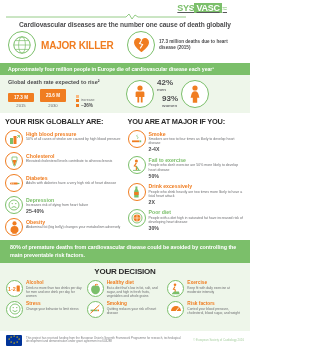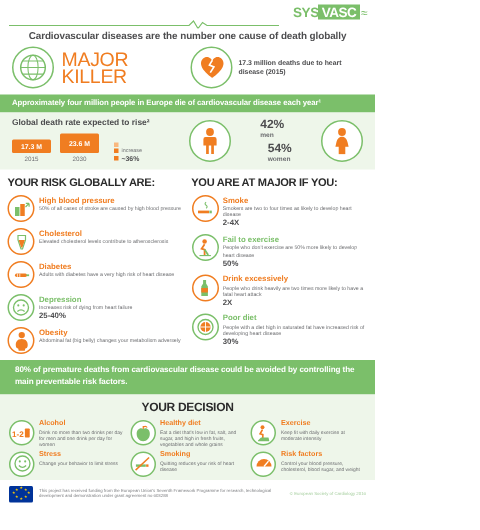--- a/index.html
+++ b/index.html
@@ -8,42 +8,42 @@
     font-family:"Liberation Sans", sans-serif;
     background:#ffffff;
     color:#58595b;
     overflow:hidden;
   }
   .page { position:relative; width:250px; height:353px; background:#fff; }
 
   
   .topbar { position:relative; height:20px; }
   .ecg { position:absolute; left:6px; top:13px; width:180px; height:6px; }
-  .logo { position:absolute; right:5px; top:3px; display:flex; align-items:center; }
+  .logo { position:absolute; right:23px; top:3px; display:flex; align-items:center;text-decoration:underline; }
   .logo-sys { font-size:9px; font-weight:bold; color:#7bbf6a; letter-spacing:-.3px; }
   .logo-vasc { font-size:9px; font-weight:bold; color:#fff; background:#7bbf6a; padding:0 2px; letter-spacing:-.3px; }
   .logo-tail { font-size:8px; color:#7bbf6a; margin-left:1px; }
 
   
   .headline {
     text-align:center; font-size:6.6px; font-weight:bold; color:#4d4d4f;
     letter-spacing:-.05px; padding:1px 4px 3px;
   }
 
   
   .hero { display:flex; align-items:center; padding:0 8px 4px; gap:4px; }
   .hero-left { display:flex; align-items:center; gap:5px; flex:1; }
   .hero-right { display:flex; align-items:center; gap:4px; flex:1; }
   .circ {
     border-radius:50%; border:1.4px solid #7bbf6a; background:#fff;
     display:flex; align-items:center; justify-content:center; flex:none;
   }
   .c28 { width:28px; height:28px; }
   .major {
-    font-size:13px; font-weight:normal; color:#f07d21; line-height:11px;
+    font-size:10px; font-weight:bold; color:#f07d21; line-height:11px;
     letter-spacing:-.2px;
   }
   .hero-txt { font-size:4.6px; color:#4d4d4f; line-height:6px; font-weight:bold; }
 
   
   .gbanner {
     background:#7bbf6a; color:#fff; font-size:5.2px; font-weight:bold;
     padding:3px 8px; letter-spacing:-.05px;
   }
   .gbanner.tall { padding:4px 10px; font-size:5.4px; line-height:7.5px; }
@@ -60,21 +60,21 @@
   }
   .bar-a { width:26px; height:9px; }
   .bar-b { width:26px; height:13px; }
   .baryr { font-size:4.2px; color:#6d6e71; margin-top:1px; }
   .legend { margin-left:4px; font-size:3.6px; color:#6d6e71; line-height:5px; }
   .legend-row { display:flex; align-items:center; gap:2px; }
   .sw { width:3px; height:3px; background:#f07d21; display:inline-block; }
   .sw.light { background:#f9b87e; }
   .pct-inc { font-weight:bold; font-size:4.6px; color:#4d4d4f; }
 
-  .stats-right { flex:1; display:flex; align-items:center; justify-content:space-between; gap:3px; }
+  .stats-right { flex:1; display:flex; align-items:center; justify-content:flex-start; gap:3px; }
   .gender-nums { text-align:left; }
   .gnum { font-size:8px; font-weight:bold; color:#4d4d4f; line-height:8px; }
   .glbl { font-size:4.4px; color:#6d6e71; font-weight:bold; }
   .g2 { margin-top:3px; margin-left:5px; }
 
   
   .cols { display:flex; padding:4px 5px 0; gap:5px; }
   .col { flex:1; }
   .coltitle {
     font-size:7.4px; font-weight:bold; color:#2b2b2b; letter-spacing:-.2px;
@@ -87,21 +87,21 @@
     background:#fff;
   }
   .ic.green { border-color:#7bbf6a; }
   .itxt { flex:1; padding-top:.5px; }
   .iname { font-size:5.2px; font-weight:bold; color:#f07d21; line-height:6px; }
   .ic.green + .itxt .iname { color:#7bbf6a; }
   .idesc { font-size:3.5px; color:#6d6e71; line-height:4.4px; margin-top:.5px; }
   .ival { font-size:5.2px; font-weight:bold; color:#4d4d4f; margin-top:.5px; }
 
   
-  .decision { background:#eef6ea; padding:4px 6px 2px; }
+  .decision { background:#eef6ea; padding:4px 6px 13px; }
   .dectitle {
     text-align:center; font-size:8px; font-weight:bold; color:#2b2b2b;
     letter-spacing:-.2px; margin-bottom:4px;
   }
   .decgrid { display:grid; grid-template-columns:1fr 1fr 1fr; gap:3px 4px; }
   .decitem { display:flex; gap:3px; align-items:flex-start; }
   .dic {
     width:17px; height:17px; border-radius:50%; flex:none; background:#fff;
     border:1.3px solid #7bbf6a; display:flex; align-items:center; justify-content:center;
   }
@@ -194,21 +194,21 @@
       <div class="circ c28">
         <svg width="12" height="18" viewBox="0 0 12 18">
           <circle cx="6" cy="3" r="2.6" fill="#f07d21"></circle>
           <path d="M3 6.4 h6 a1.4 1.4 0 0 1 1.4 1.4 v4.2 h-1.8 v5.6 h-1.8 v-5.6 h-1.6 v5.6 h-1.8 v-5.6 h-1.8 v-4.2 a1.4 1.4 0 0 1 1.4 -1.4 z" fill="#f07d21"></path>
         </svg>
       </div>
       <div class="gender-nums">
         <div class="gnum">42%</div>
         <div class="glbl">men</div>
         <div class="g2">
-          <div class="gnum">54%</div>
+          <div class="gnum">93%</div>
           <div class="glbl">women</div>
         </div>
       </div>
       <div class="circ c28">
         <svg width="12" height="18" viewBox="0 0 12 18">
           <circle cx="6" cy="3" r="2.6" fill="#f07d21"></circle>
           <path d="M6 6.2 c-2.2 0 -3.2 1.6 -3.8 4 l-0.6 2.6 h2.2 l0 5 h4.4 l0 -5 h2.2 l-0.6 -2.6 c-0.6 -2.4 -1.6 -4 -3.8 -4 z" fill="#f07d21"></path>
         </svg>
       </div>
     </div>

